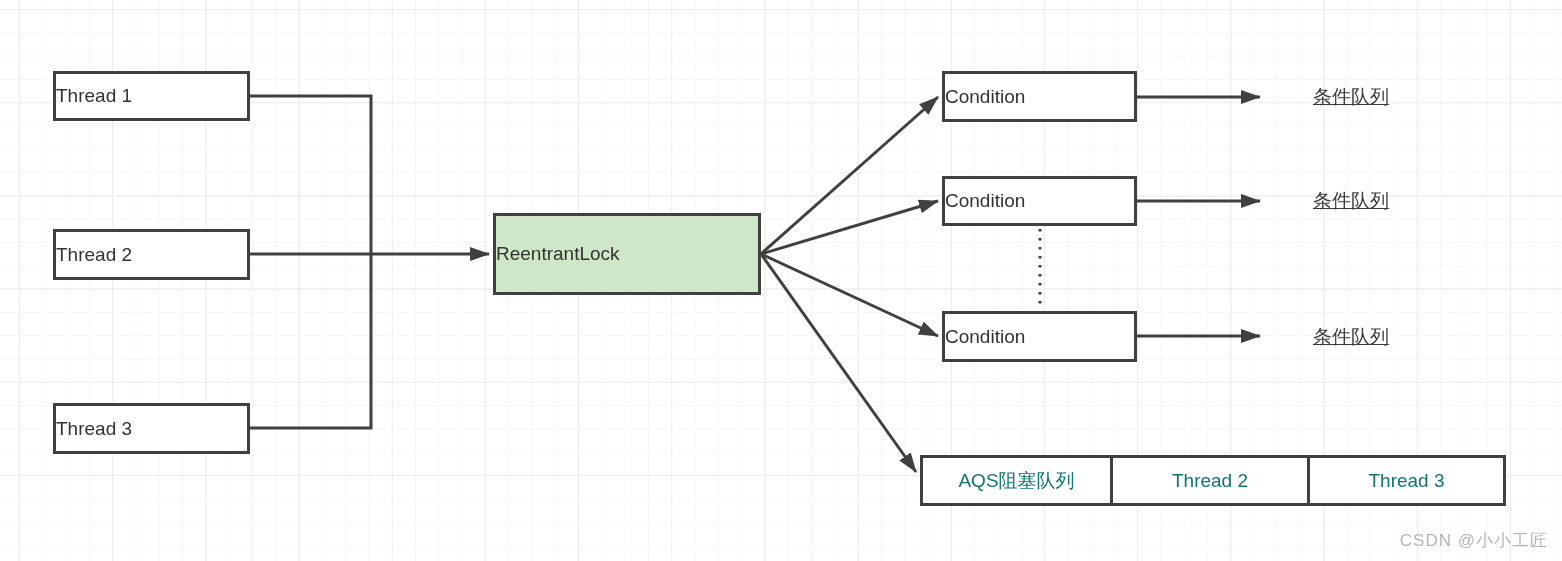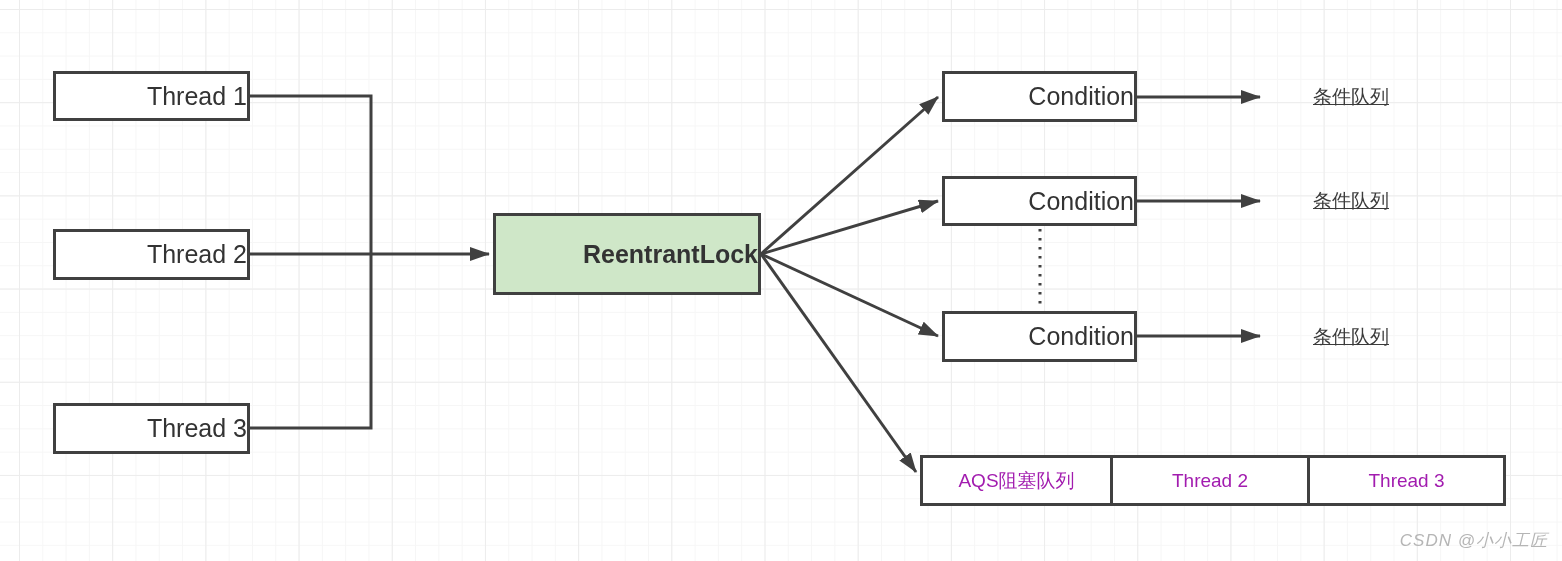--- a/index.html
+++ b/index.html
@@ -21,25 +21,25 @@
     background-position: 19px 9px;
   }
   svg.connectors {
     position: absolute; left: 0; top: 0; z-index: 1;
   }
   .box {
     position: absolute; z-index: 2;
     box-sizing: border-box;
     border: 3px solid #404040;
     background: #ffffff;
-    display: flex; align-items: center; justify-content: flex-end;
-    font-size: 25px; color: #333333;
+    display: flex; align-items: center; justify-content: flex-start;
+    font-size: 19px; color: #333333;
     white-space: nowrap;
   }
-  .box.lock { background: #cfe7c8; font-weight: bold; }
+  .box.lock { background: #cfe7c8; }
   #thread1 { left: 53px;  top: 71px;  width: 197px; height: 50px; }
   #thread2 { left: 53px;  top: 229px; width: 197px; height: 51px; }
   #thread3 { left: 53px;  top: 403px; width: 197px; height: 51px; }
   #lock    { left: 493px; top: 213px; width: 268px; height: 82px; }
   #cond1   { left: 942px; top: 71px;  width: 195px; height: 51px; }
   #cond2   { left: 942px; top: 176px; width: 195px; height: 50px; }
   #cond3   { left: 942px; top: 311px; width: 195px; height: 51px; }
   .qlabel {
     position: absolute; z-index: 2;
     width: 130px; text-align: center;
@@ -51,31 +51,31 @@
   #qlabel3 { left: 1286px; top: 326px; }
   .aqsrow {
     position: absolute; left: 920px; top: 455px; z-index: 2;
     display: flex;
   }
   .aqsrow .cell {
     box-sizing: border-box;
     border: 3px solid #404040; border-left: none;
     height: 51px;
     display: flex; align-items: center; justify-content: center;
-    font-size: 19px; color: #a21caf;
+    font-size: 19px; color: #0f766e;
     background: #ffffff; white-space: nowrap;
   }
   .aqsrow .cell:first-child { border-left: 3px solid #404040; }
   .aqsrow .cell.c0 { width: 193px; }
   .aqsrow .cell.c1 { width: 197px; }
   .aqsrow .cell.c2 { width: 196px; }
   .watermark {
     position: absolute; right: 14px; bottom: 9px; z-index: 3;
     font-size: 17px; color: #b5b5b5;
-    letter-spacing: 1px; white-space: nowrap; font-style: italic;
+    letter-spacing: 1px; white-space: nowrap;
   }
 </style>
 </head>
 <body>
 
 <div class="canvas">
 
   <svg class="connectors" width="1562" height="561" viewBox="0 0 1562 561">
     <defs>
       <marker id="arr" markerUnits="userSpaceOnUse" markerWidth="20" markerHeight="14" refX="19" refY="7" orient="auto">

